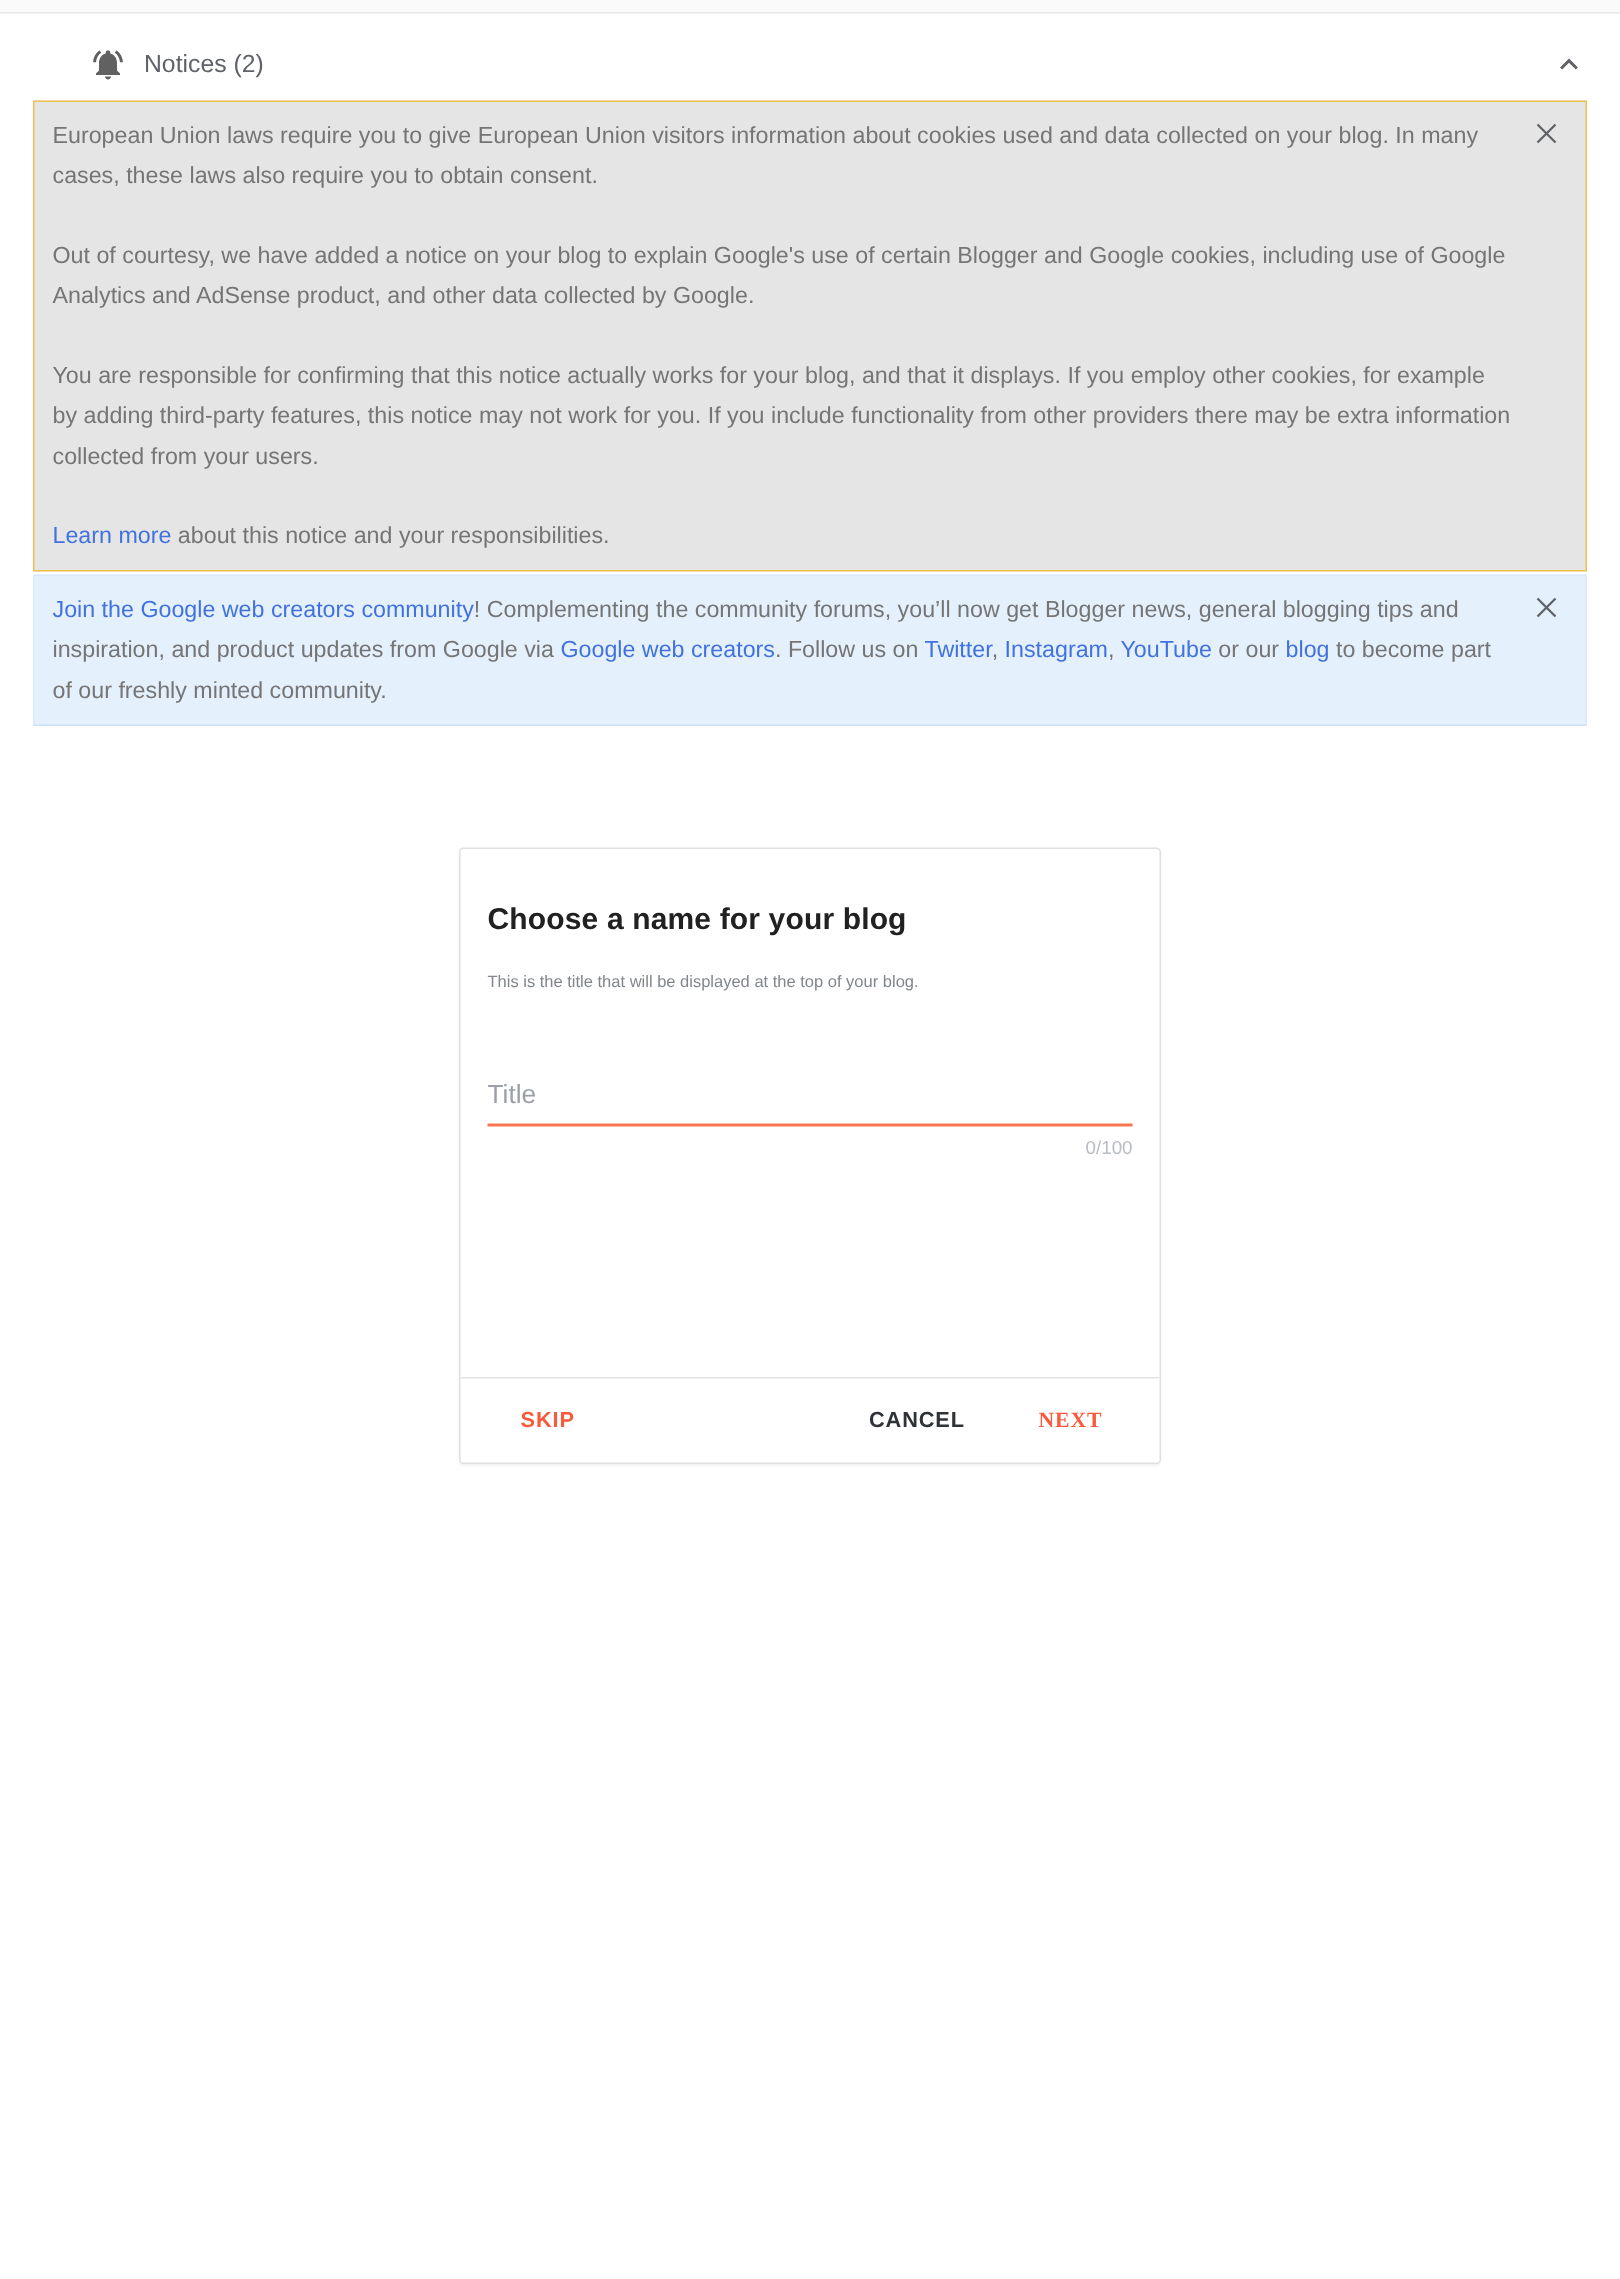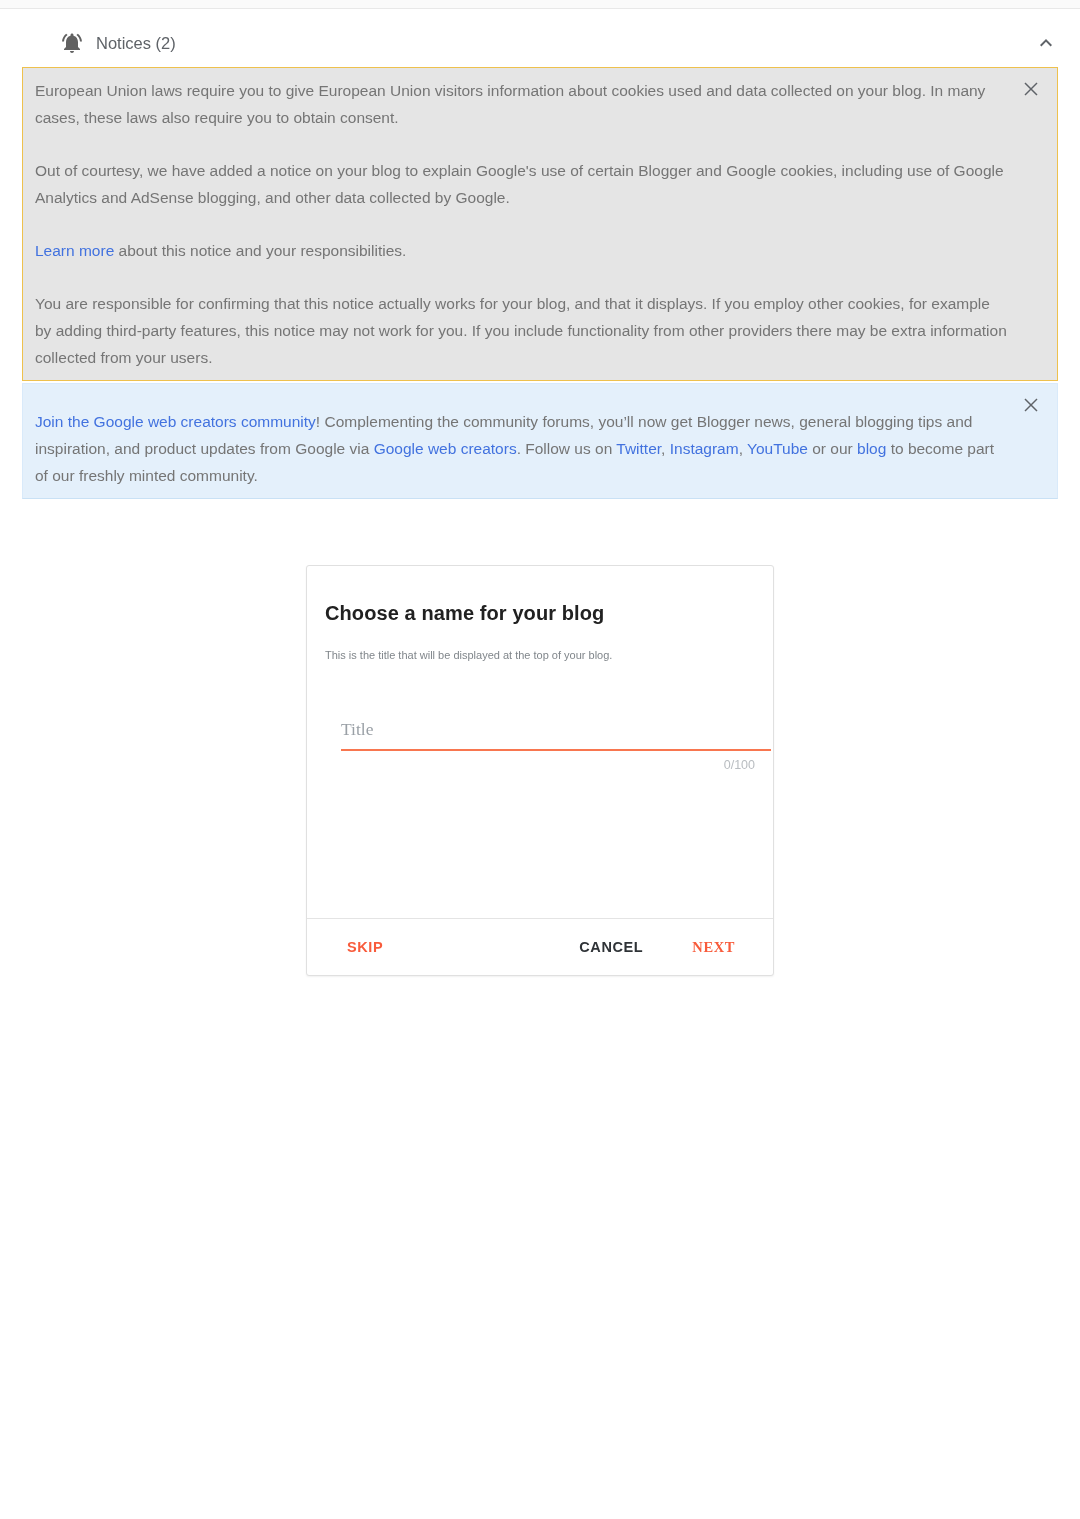--- a/index.html
+++ b/index.html
@@ -25,21 +25,21 @@
   
   .notice {
     margin: 0 22px;
     padding: 9px 50px 9px 12px;
     font-size: 15.5px;
     line-height: 27px;
     color: #757575;
     position: relative;
   }
   .notice.warning { background: #e5e5e5; border: 1px solid #eec14d; min-height: 306px; }
-  .notice.info { background: #e4f0fb; border: 1px solid #d9eafa; border-bottom-color: #c9e1f5; margin-top: 2px; min-height: 97px; padding-top: 24px; }
+  .notice.info { background: #e4f0fb; border: 1px solid #d9eafa; border-bottom-color: #c9e1f5; margin-top: 2px; min-height: 97px; padding-top: 9px; }
   .notice p { margin: 0 0 26px 0; }
   .notice p:last-child { margin-bottom: 0; }
   .close-btn { position: absolute; top: 11px; right: 16px; width: 20px; height: 20px; border: none; background: none; padding: 0; cursor: pointer; }
   .close-btn svg { display: block; width: 20px; height: 20px; stroke: #5f6368; stroke-width: 1.5; }
   a.link { color: #4272df; text-decoration: none; cursor: pointer; }
 
   
   .dialog {
     position: absolute;
     left: 306px; top: 565px;
@@ -50,27 +50,26 @@
     box-shadow: 0 1px 2px rgba(0,0,0,0.06);
   }
   .dialog-body { padding: 36px 18px 0 18px; }
   .dialog-title { font-size: 20px; font-weight: bold; color: #212121; letter-spacing: 0.1px; }
   .dialog-subtitle { margin-top: 24px; font-size: 11px; color: #80868b; }
   .input-wrap { margin-top: 52px; }
   .title-input {
     width: 100%;
     border: none;
     border-bottom: 2px solid #f8764f;
-    font-family: Liberation Serif, serif;
+    font-family: Liberation Sans, sans-serif;
     font-size: 17.5px;
     color: #a16207;
     padding: 6px 0 9px 0;
     outline: none;
     background: transparent;
-    margin-left: 16px;
   }
   .title-input::placeholder { color: #9aa0a6; opacity: 1; }
   .char-counter { text-align: right; font-size: 12.5px; color: #b9bdc1; margin-top: 7px; }
   .dialog-spacer { height: 146px; }
   .dialog-footer {
     border-top: 1px solid #e4e4e4;
     height: 57px;
     display: flex;
     align-items: center;
     padding: 0 38px 0 40px;
@@ -105,23 +104,23 @@
 </div>
 
 <div class="notice warning">
   <button class="close-btn">
     <svg viewBox="0 0 20 20" fill="none">
       <line x1="4" y1="4" x2="16" y2="16"></line>
         <line x1="16" y1="4" x2="4" y2="16"></line>
     </svg>
   </button>
   <p>European Union laws require you to give European Union visitors information about cookies used and data collected on your blog. In many cases, these laws also require you to obtain consent.</p>
-  <p>Out of courtesy, we have added a notice on your blog to explain Google's use of certain Blogger and Google cookies, including use of Google Analytics and AdSense blogging, and other data collected by Google.</p>
+  <p>Out of courtesy, we have added a notice on your blog to explain Google's use of certain Blogger and Google cookies, including use of Google Analytics and AdSense product, and other data collected by Google.</p>
+  <p>You are responsible for confirming that this notice actually works for your blog, and that it displays. If you employ other cookies, for example by adding third-party features, this notice may not work for you. If you include functionality from other providers there may be extra information collected from your users.</p>
   <p><a class="link">Learn more</a><span> about this notice and your responsibilities.</span></p>
-  <p>You are responsible for confirming that this notice actually works for your blog, and that it displays. If you employ other cookies, for example by adding third-party features, this notice may not work for you. If you include functionality from other providers there may be extra information collected from your users.</p>
 </div>
 
 <div class="notice info">
   <button class="close-btn">
     <svg viewBox="0 0 20 20" fill="none">
       <line x1="4" y1="4" x2="16" y2="16"></line>
         <line x1="16" y1="4" x2="4" y2="16"></line>
     </svg>
   </button>
   <p><a class="link">Join the Google web creators community</a><span>! Complementing the community forums, you’ll now get Blogger news, general blogging tips and inspiration, and product updates from Google via </span><a class="link">Google web creators</a><span>. Follow us on </span><a class="link">Twitter</a><span>, </span><a class="link">Instagram</a><span>, </span><a class="link">YouTube</a><span> or our </span><a class="link">blog</a><span> to become part of our freshly minted community.</span></p>

